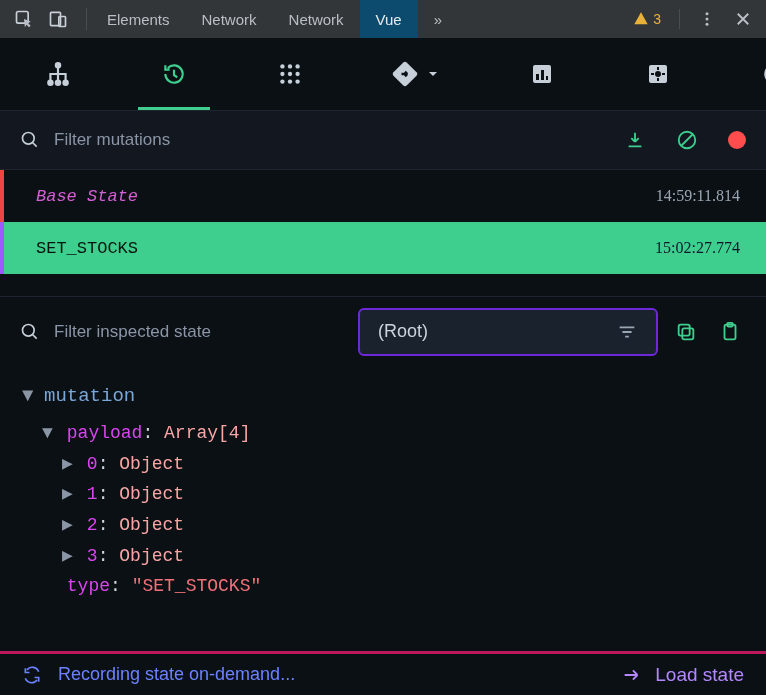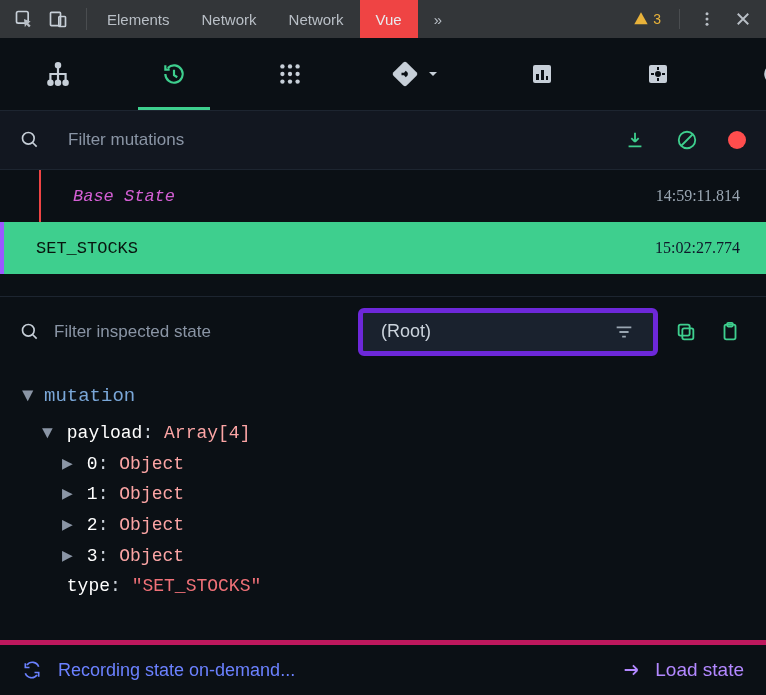--- a/index.html
+++ b/index.html
@@ -18,21 +18,21 @@
     height: 38px;
     background: #333639;
     display: flex;
     align-items: stretch;
     color: #b9bfc6;
     font-size: 15px;
   }
   .tabstrip .left-icons { display:flex; align-items:center; gap:14px; padding:0 14px; }
   .tabstrip .tabs { display:flex; align-items:stretch; }
   .tabstrip .tab { display:flex; align-items:center; padding:16px 16px; cursor:pointer; }
-  .tabstrip .tab.active { background:#ef4444; color:#e8eaed; }
+  .tabstrip .tab.active { background:#0c4a6e; color:#e8eaed; }
   .tabstrip .spacer { flex:1; }
   .tabstrip .right { display:flex; align-items:center; gap:18px; padding:0 14px; }
   .warnchip { display:flex; align-items:center; gap:4px; color:#e8b23a; font-size:14px; }
 
   
   .vuebar {
     height: 72px;
     background: #0b1015;
     display:flex; align-items:center;
     padding: 0 22px;
@@ -46,71 +46,70 @@
   .icon { width:26px; height:26px; stroke:#c7cfd8; fill:none; stroke-width:2; }
   .icon.green { stroke:#3ecf8e; }
 
   
   .filterrow {
     height:60px; background:#121720;
     display:flex; align-items:center; padding:0 20px;
     border-top:1px solid #1d2530;
     border-bottom:1px solid #1d2530;
   }
-  .filterrow .search { display:flex; align-items:center; gap:28px; color:#8a95a5; font-size:17px; flex:1;}
+  .filterrow .search { display:flex; align-items:center; gap:14px; color:#8a95a5; font-size:17px; flex:1;}
   .filterrow .actions { display:flex; align-items:center; gap:30px; }
   .rec-dot { width:18px; height:18px; border-radius:50%; background:#ff4d4d; }
 
   
   .log { }
   .log-row {
     height:52px; display:flex; align-items:center; justify-content:space-between;
     padding:0 26px 0 32px; font-size:17px;
   }
   .log-row.base {
     color:#d45fd4; font-style:italic;
-    border-left:2px solid #ef4444;
-    margin-left:39px;
+    border-left:4px solid #ef4444;
   }
   .log-row .ts { color:#9aa6b2; font-style:normal; font-family:Liberation Serif, serif; font-size:16px;}
   .log-row.selected {
     background:#3ecf8e; color:#08140e;
     border-left:4px solid #9b59ff;
   }
   .log-row.selected .ts { color:#0f172a; }
 
   
   .inspect-bar {
     height:70px; display:flex; align-items:center; gap:12px;
     padding:0 20px; margin-top:22px;
     border-top:1px solid #1d2530;
   }
   .inspect-bar .search2 { display:flex; align-items:center; gap:14px; color:#8a95a5; font-size:17px; flex:1;}
   .scope-select {
-    width:300px; height:48px; border:5px solid #6d28d9; border-radius:6px;
+    width:300px; height:48px; border:2px solid #6d28d9; border-radius:6px;
     background:#1a222e; color:#cbd3dc; font-size:18px;
     display:flex; align-items:center; justify-content:space-between; padding:0 18px;
   }
   .ibtn { width:32px; height:32px; display:flex; align-items:center; justify-content:center; cursor:pointer;}
 
   
   .tree { padding:14px 16px 8px 22px; font-size:18px; line-height:1.7; }
   .tree .section { color:#7aa7d8; display:flex; align-items:center; gap:8px; margin-bottom:6px; font-size:19px;}
-  .k { color:#ffffff; }
+  .k { color:#d946ef; }
   .v-str { color:#f07178; }
   .v-type { color:#fca5a5; }
   .disclosure { color:#8a95a5; display:inline-block; width:14px; }
   .row { padding-left:20px; }
   .row2 { padding-left:40px; }
 
   
   .footer {
-    height:55px; display:flex; align-items:center; justify-content:space-between;
+    height:44px; display:flex; align-items:center; justify-content:space-between;
     padding:0 22px;
-    border-top:5px solid #be185d;
+    border-top:3px solid #be185d;
     position:absolute; bottom:0; width:766px; background:#0b1015;
   }
   .footer .left { display:flex; align-items:center; gap:16px; color:#6b81ff; font-size:18px;}
   .footer .right { display:flex; align-items:center; gap:12px; color:#b388ff; font-size:19px;}
 
   input.ghost { background:transparent; border:none; color:#c7cfd8; font-size:17px; outline:none; }
   input.ghost::placeholder { color:#8a95a5; }
 </style>
 </head>
 <body>

